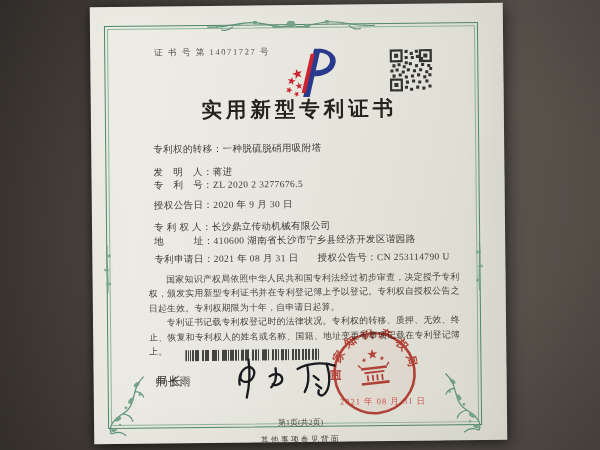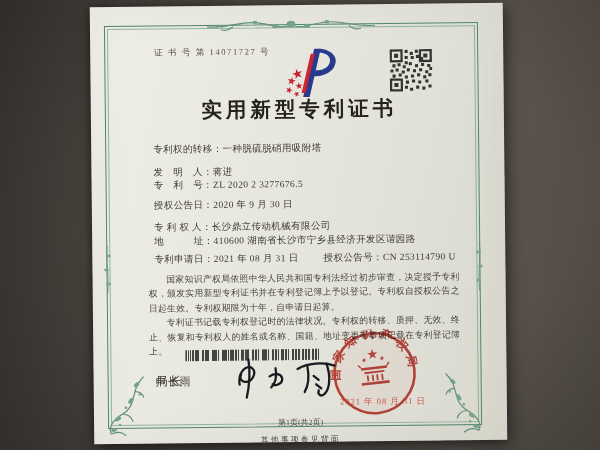--- a/index.html
+++ b/index.html
@@ -35,21 +35,21 @@
   .cert-no { position:absolute; left:64px; top:41px; font-size:8.5px; letter-spacing:1.6px; color:#514f48; }
   .logo { position:absolute; left:193px; top:42px; width:56px; height:52px; }
   .qr { position:absolute; left:299px; top:45px; width:43px; height:43px; opacity:.88; }
   .title { position:absolute; left:0; top:90px; width:100%; text-align:center;
     font-size:20.5px; font-weight:bold; letter-spacing:4px; text-indent:4px; color:#24221d; }
 
   
   .frow { position:absolute; left:62px; right:30px; font-size:9.5px; color:#3b3a34;
     letter-spacing:.4px; white-space:nowrap; }
   .f0{top:137px}.f1{top:160px}.f2{top:173px}.f3{top:193px}.f4{top:215px}.f5{top:229px}.f6{top:247px}
-  .pair2 { margin-left:25px; }
+  .pair2 { margin-left:19px; }
 
   
   .bodytext { position:absolute; left:56px; right:46px; top:266px;
     font-size:8.8px; line-height:1.64; text-align:justify; color:#45443d; letter-spacing:.3px; }
   .bodytext p { text-indent:2em; }
 
   
   .barcode { position:absolute; left:92px; top:344px; width:136px; height:11px; opacity:.82;
     background-image:
       repeating-linear-gradient(90deg,#20201e 0 1.5px,transparent 1.5px 3px,#20201e 3px 3.8px,transparent 3.8px 7px,#20201e 7px 9px,transparent 9px 10px),

